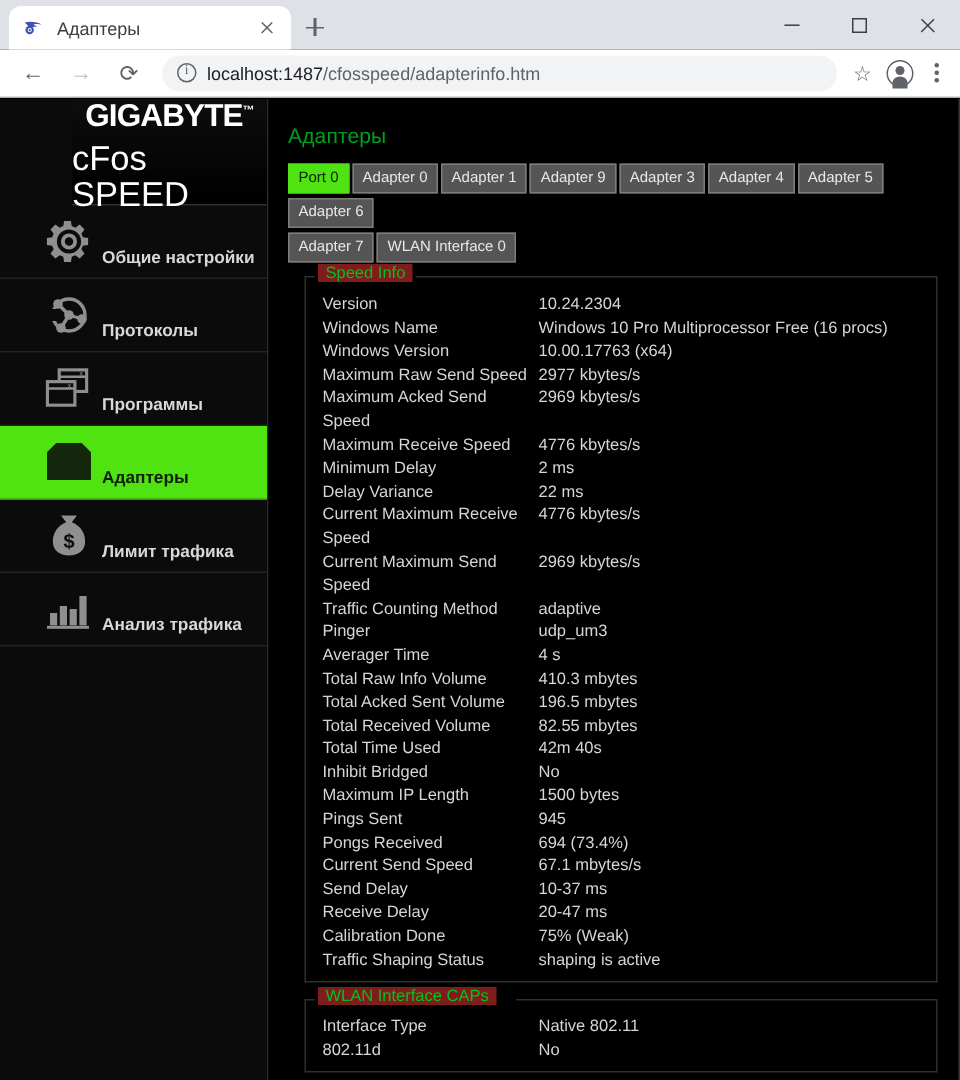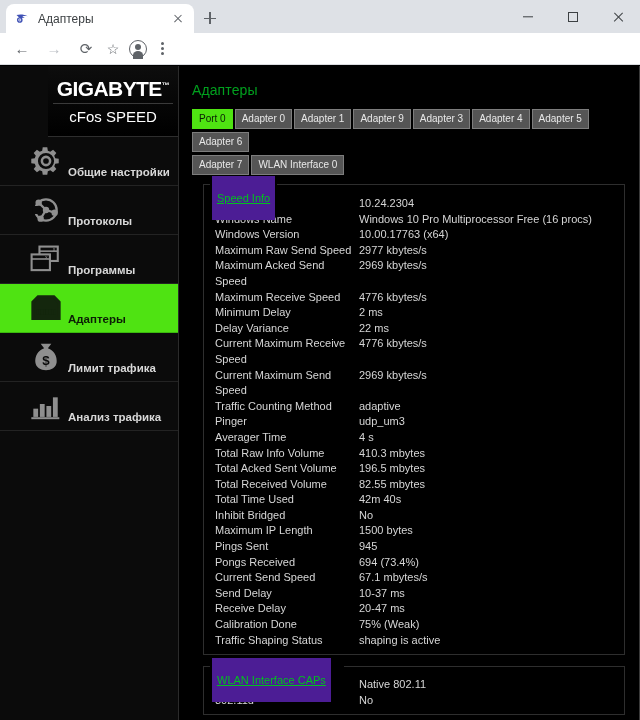--- a/index.html
+++ b/index.html
@@ -125,21 +125,21 @@
     margin-left: 48px;
   }
   .brand-top {
     font-size: 21px; font-weight: bold; color: #fff; letter-spacing: -0.6px;
     font-family: "Liberation Sans", sans-serif; position: relative;
     line-height: 24px;
   }
   .brand-top sup { font-size: 8px; vertical-align: super; }
   .brand-div { width: 120px; height: 1px; background: #3a3a3a; margin: 2px 0 1px; }
   .brand-bot {
-    font-size: 15px; color: #fff; letter-spacing: 0px; line-height: 24px;
+    font-size: 23px; color: #fff; letter-spacing: 0px; line-height: 24px;
   }
   .brand-bot b { font-weight: normal; }
 
   .navitem {
     height: 49px; display: flex; align-items: center;
     border-bottom: 1px solid #232323; position: relative;
     color: #c9c9c9; padding-left: 26px;
   }
   .navitem .nicon {
     width: 40px; height: 36px; flex: 0 0 40px; position: relative;
@@ -177,22 +177,22 @@
 
   .fset {
     margin: 6px 14px 0 24px; border: 1px solid #2e2e2e; border-top: none;
     padding: 0 0 6px 0; position: relative;
   }
   .fset::before, .fset::after {
     content: ""; position: absolute; top: 0; height: 1px; background: #2e2e2e;
   }
   .fset::before { left: 0; width: 6px; }
   .fset-legend {
-    position: absolute; top: -8px; left: 8px; background: #4c1d95;
-    color: #00c21e; font-size: 11px; padding: 16px 5px; text-decoration: underline;
+    position: absolute; top: -8px; left: 8px; background: #7f1d1d;
+    color: #00c21e; font-size: 11px; padding: 0 5px;
   }
   .fset-rule {
     position: absolute; top: 0; right: 0; height: 1px; background: #2e2e2e;
   }
   .rows { padding: 12px 0 0 11px; }
   .row { display: flex; font-size: 11px; line-height: 15.6px; }
   .rk { width: 144px; flex: 0 0 144px; color: #d6d6d6; }
   .rv { color: #d6d6d6; }
 
   .fset2 { margin-top: 11px; }
@@ -228,20 +228,25 @@
       <div class="wbtn">
           <span class="g wclosewrap"></span>
         </div>
     </div>
   </div>
 
   <div class="omnibar">
     <div class="navbtn">←</div>
     <div class="navbtn dim">→</div>
     <div class="navbtn">⟳</div>
+    <div class="urlbox">
+      <span class="infoic"></span>
+      <span class="urlhost">localhost:1487</span>
+      <span class="urlpath">/cfosspeed/adapterinfo.htm</span>
+    </div>
     <div class="star">☆</div>
     <div class="avatar"></div>
     <div class="dots">
         <span></span>
         <span></span>
         <span></span>
       </div>
   </div>
 
   <div class="page">

